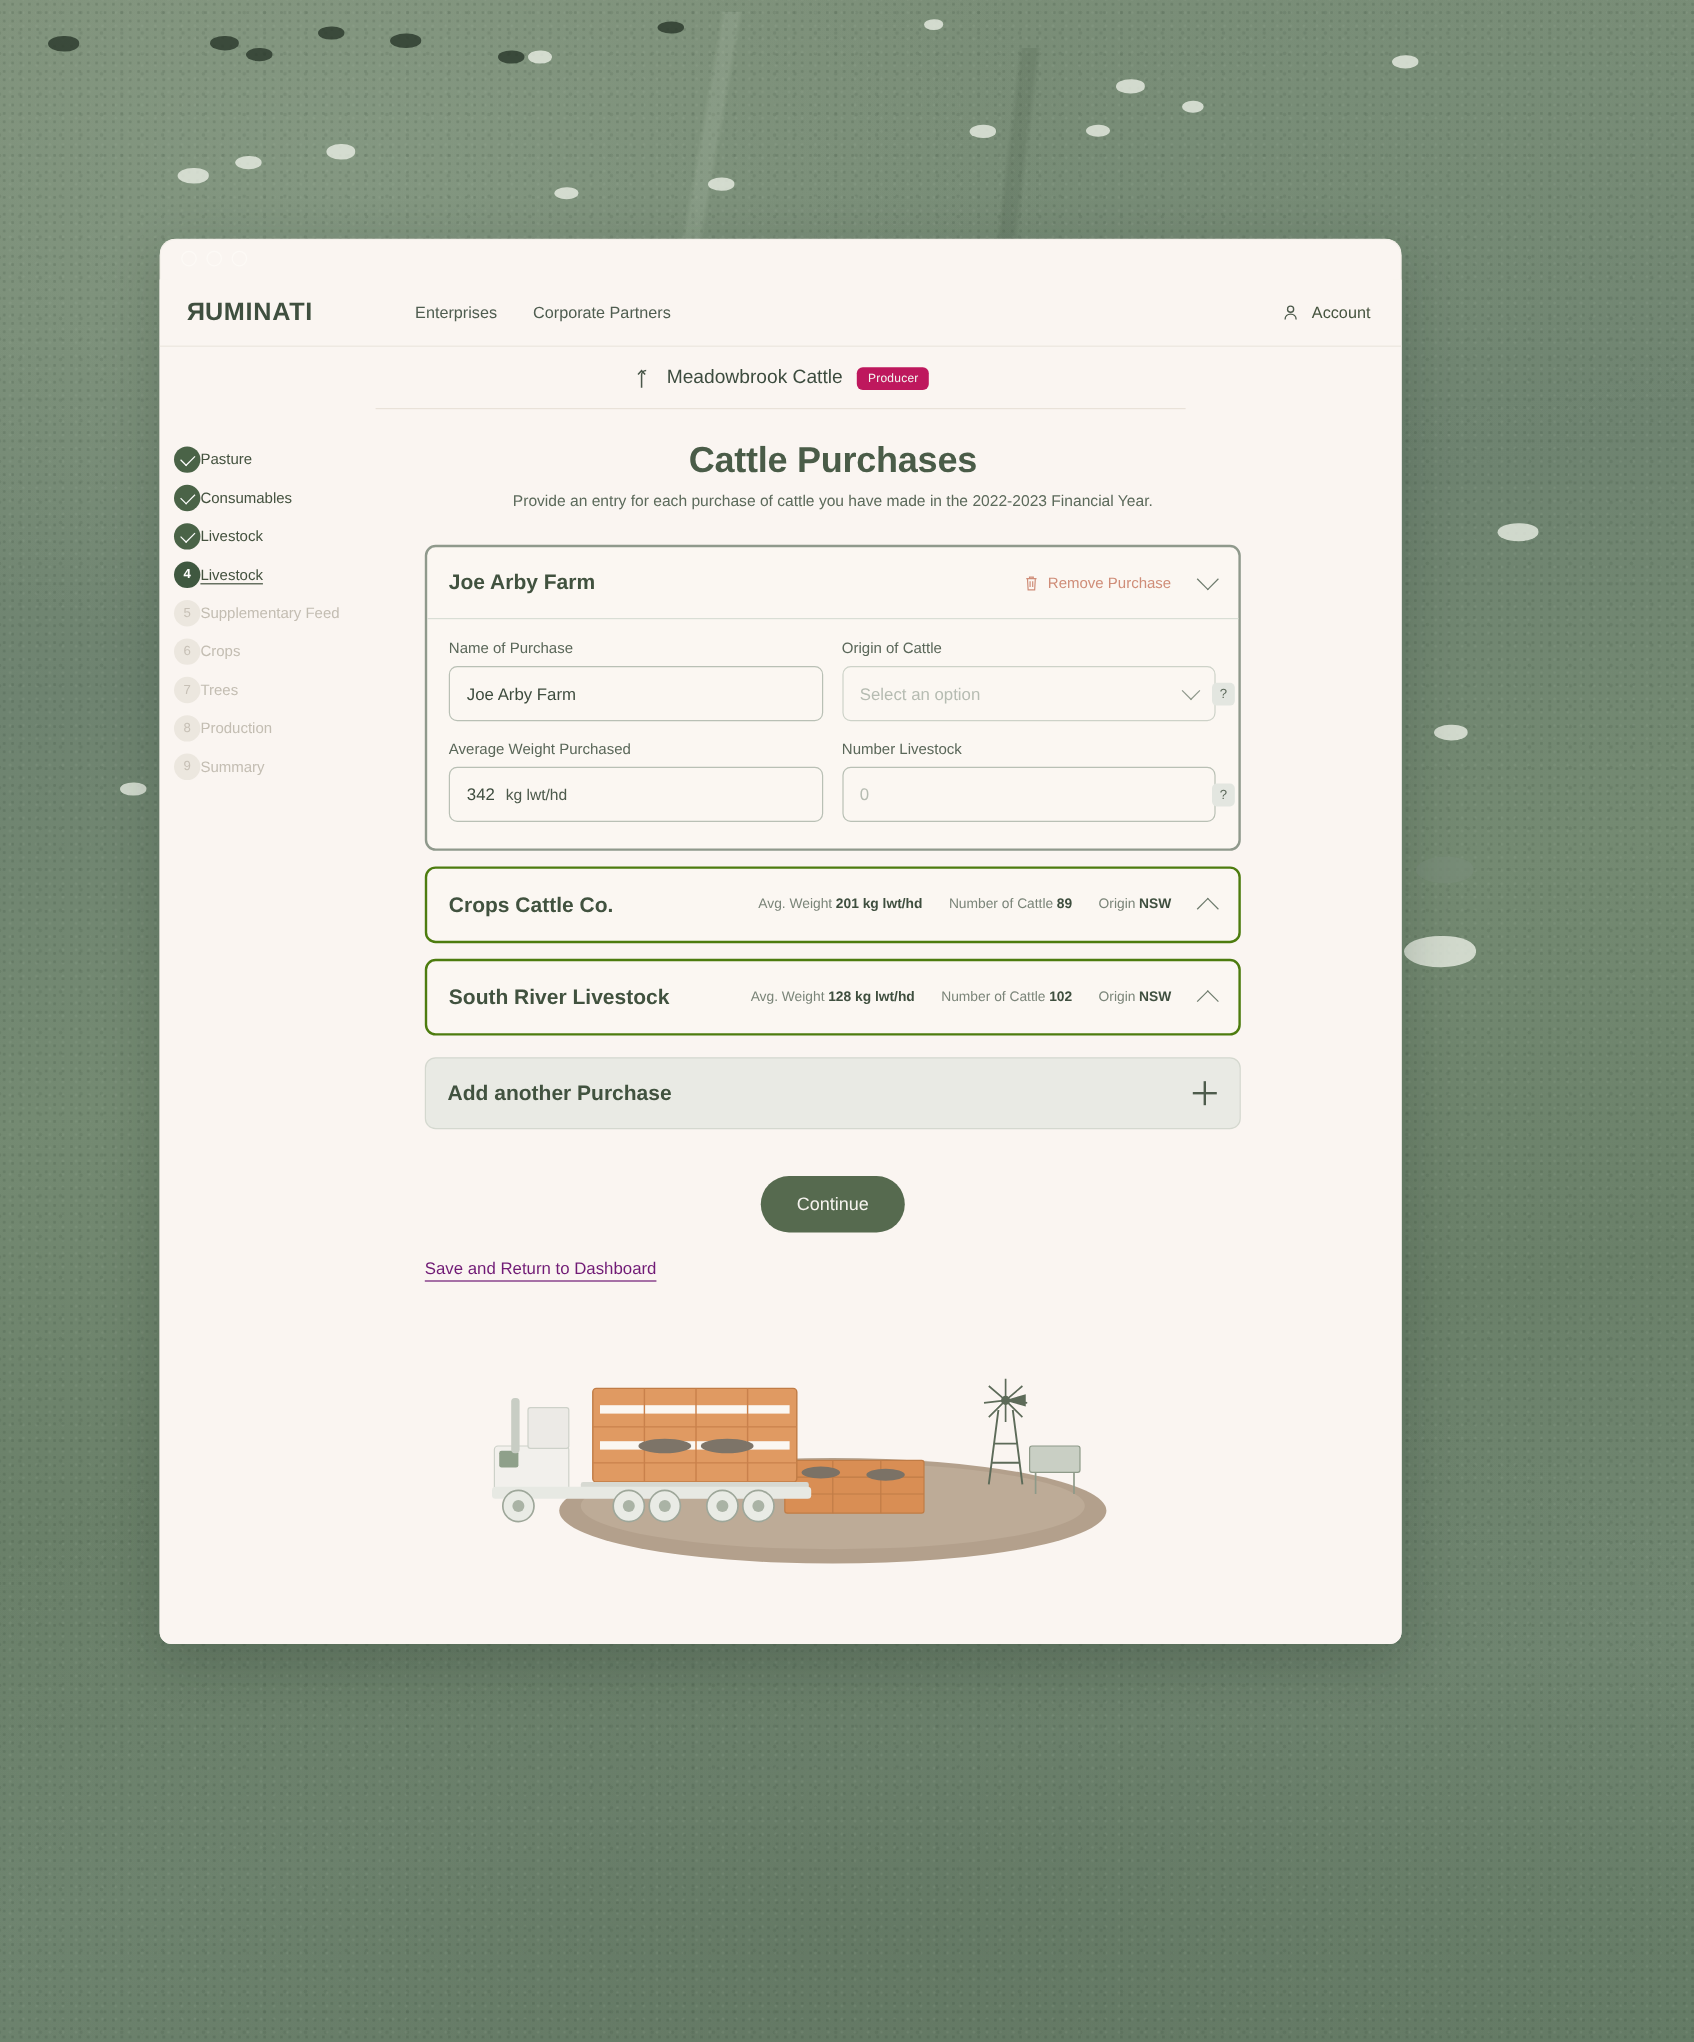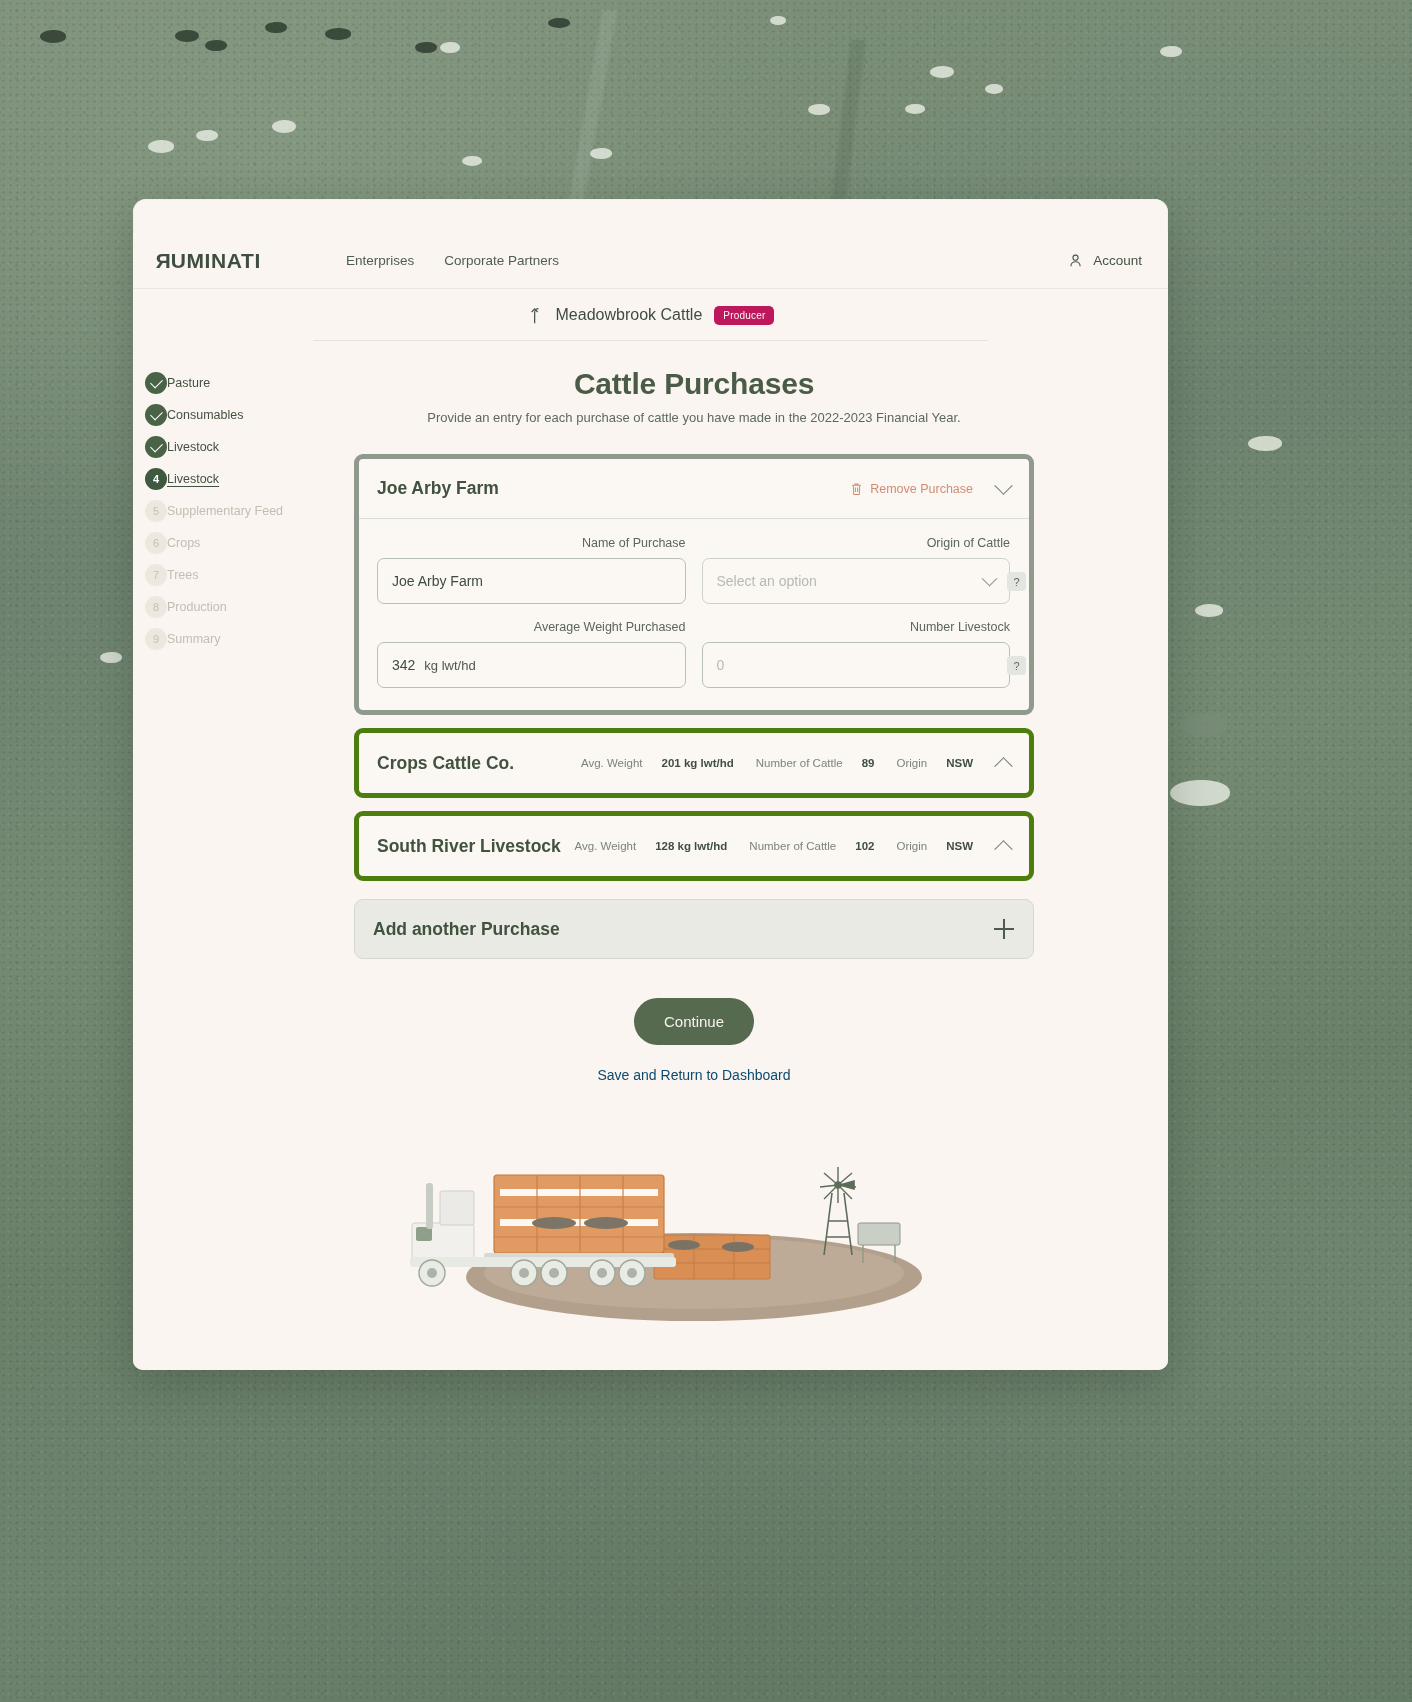--- a/index.html
+++ b/index.html
@@ -230,25 +230,24 @@
     display: flex;
     gap: 11px;
     align-items: flex-start;
   }
   #notice .itext { font-size: 12.5px; line-height: 1.45; color: #5e6b5d; }
 
   
   #cards { margin-top: 29px; }
 
   .card {
-    border: 5px solid #4d7c0f;
+    border: 2px solid #4d7c0f;
     border-radius: 9px;
     background: #fbf7f2;
     margin-bottom: 13px;
-    text-align: right;
   }
   .card.expanded { border-color: #8f998c; }
 
   .card-head {
     height: 60px;
     display: flex;
     align-items: center;
     padding: 0 19px 0 18px;
     cursor: pointer;
   }
@@ -259,21 +258,21 @@
     color: #41523f;
   }
   .card-meta {
     margin-left: auto;
     display: flex;
     gap: 22px;
     align-items: center;
     font-size: 11.5px;
     color: #7b8579;
   }
-  .card-meta b { color: #3f4f3f; font-weight: 600; margin-left: 19px; }
+  .card-meta b { color: #3f4f3f; font-weight: 600; margin-left: 3px; }
   .remove {
     margin-left: auto;
     display: flex;
     align-items: center;
     gap: 7px;
     color: #cf8d78;
     font-size: 12.5px;
     cursor: pointer;
   }
   .chev {
@@ -361,24 +360,25 @@
     border: none;
     border-radius: 24px;
     width: 120px;
     height: 47px;
     font-size: 15px;
     font-family: inherit;
     cursor: pointer;
   }
   #savelink {
     display: block;
-    text-align: center;
+    text-align: left;
     margin: 22px auto 0 auto;
     font-size: 14px;
-    color: #0c4a6e;
+    color: #701a75;
+    text-decoration: underline;
     text-underline-offset: 5px;
     cursor: pointer;
   }
 
   
   #illus { margin-top: 44px; height: 200px; position: relative; }
 </style>
 </head>
 <body>
 

